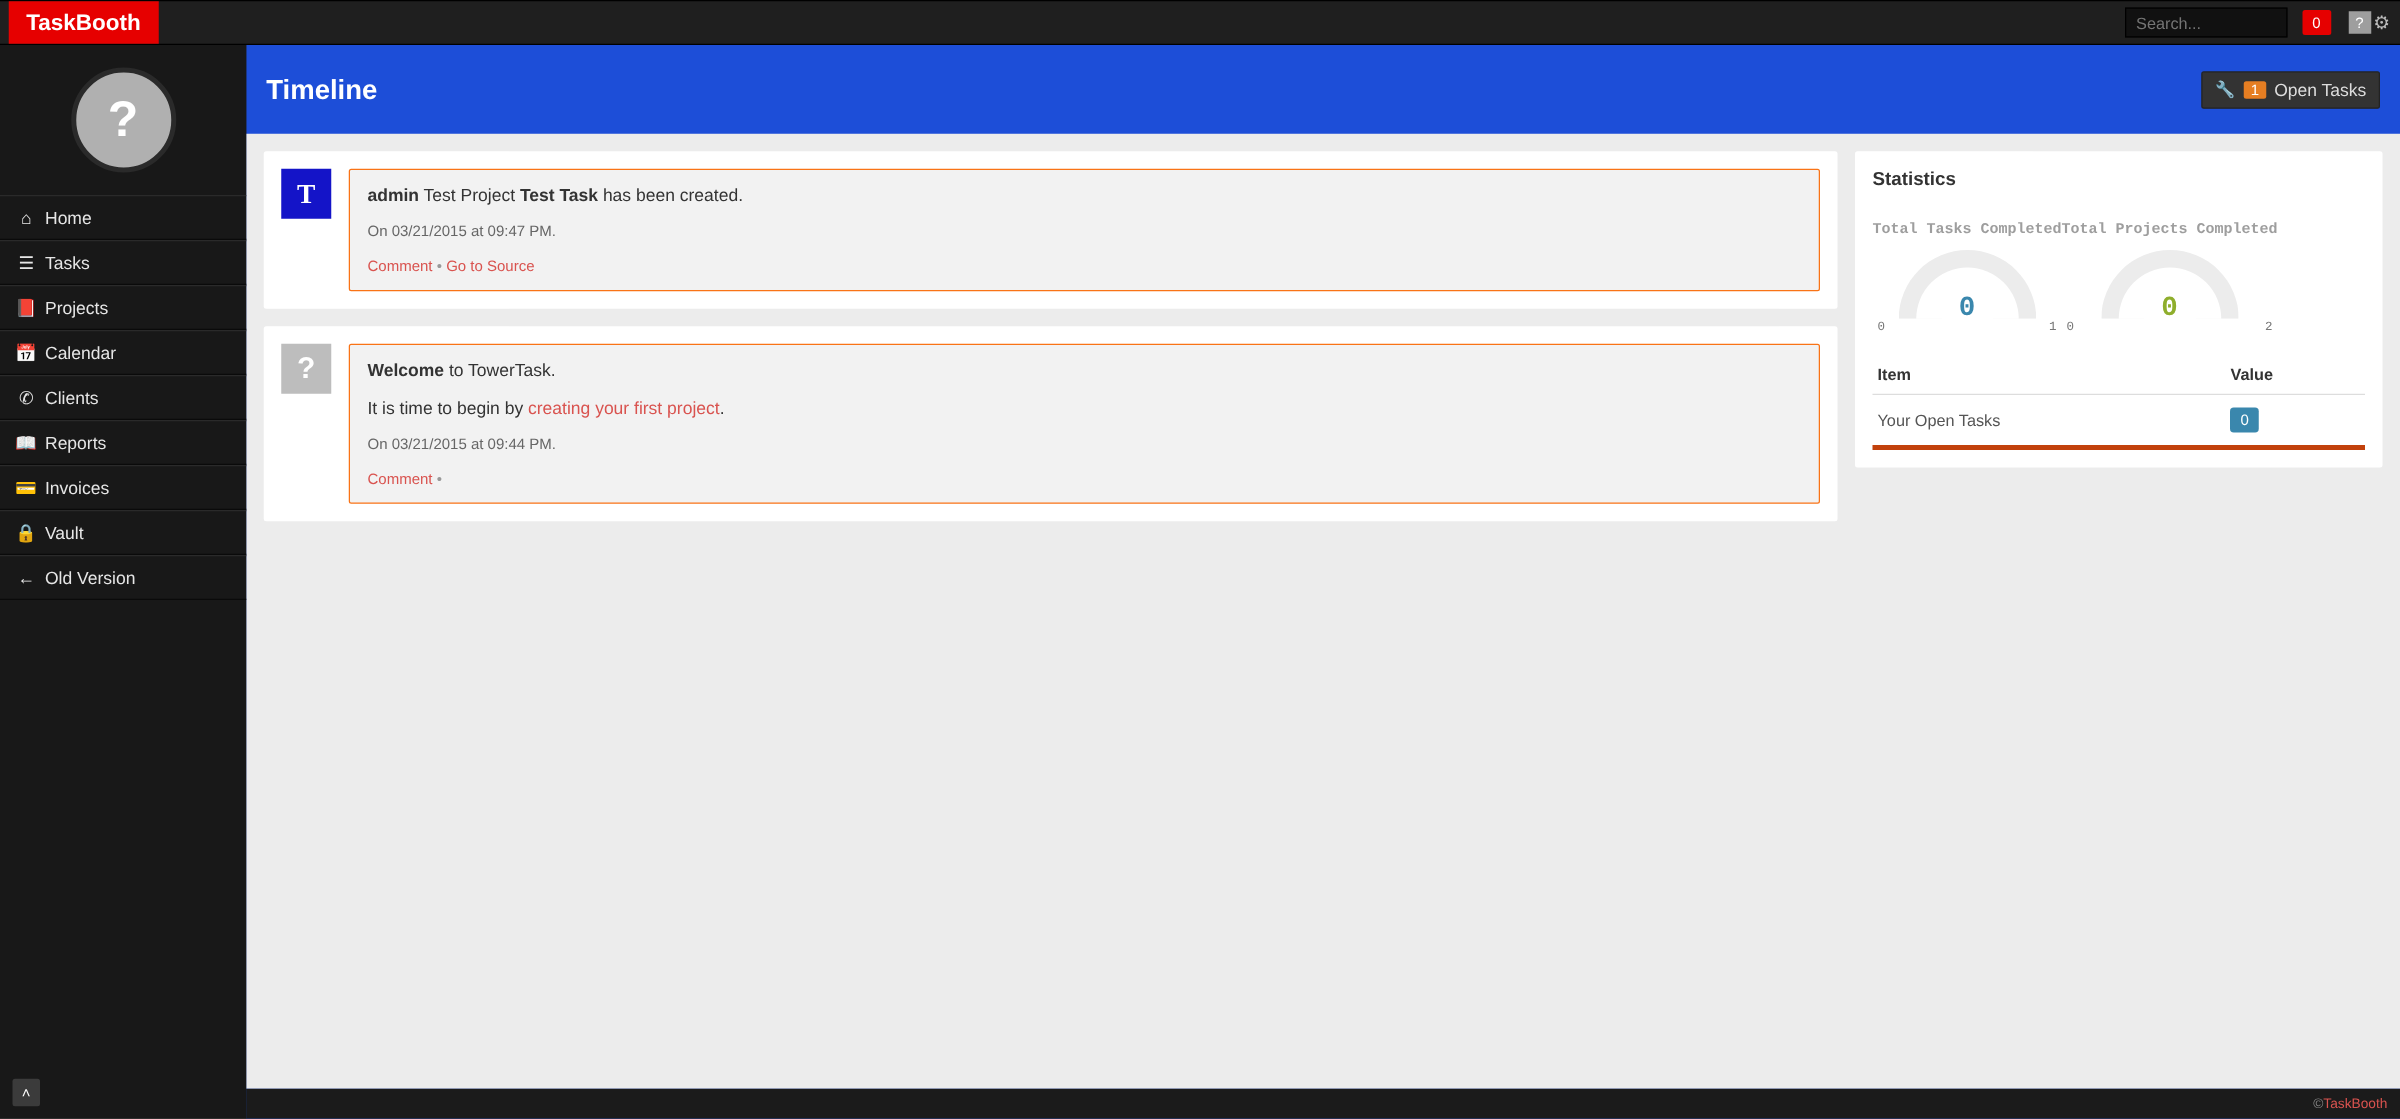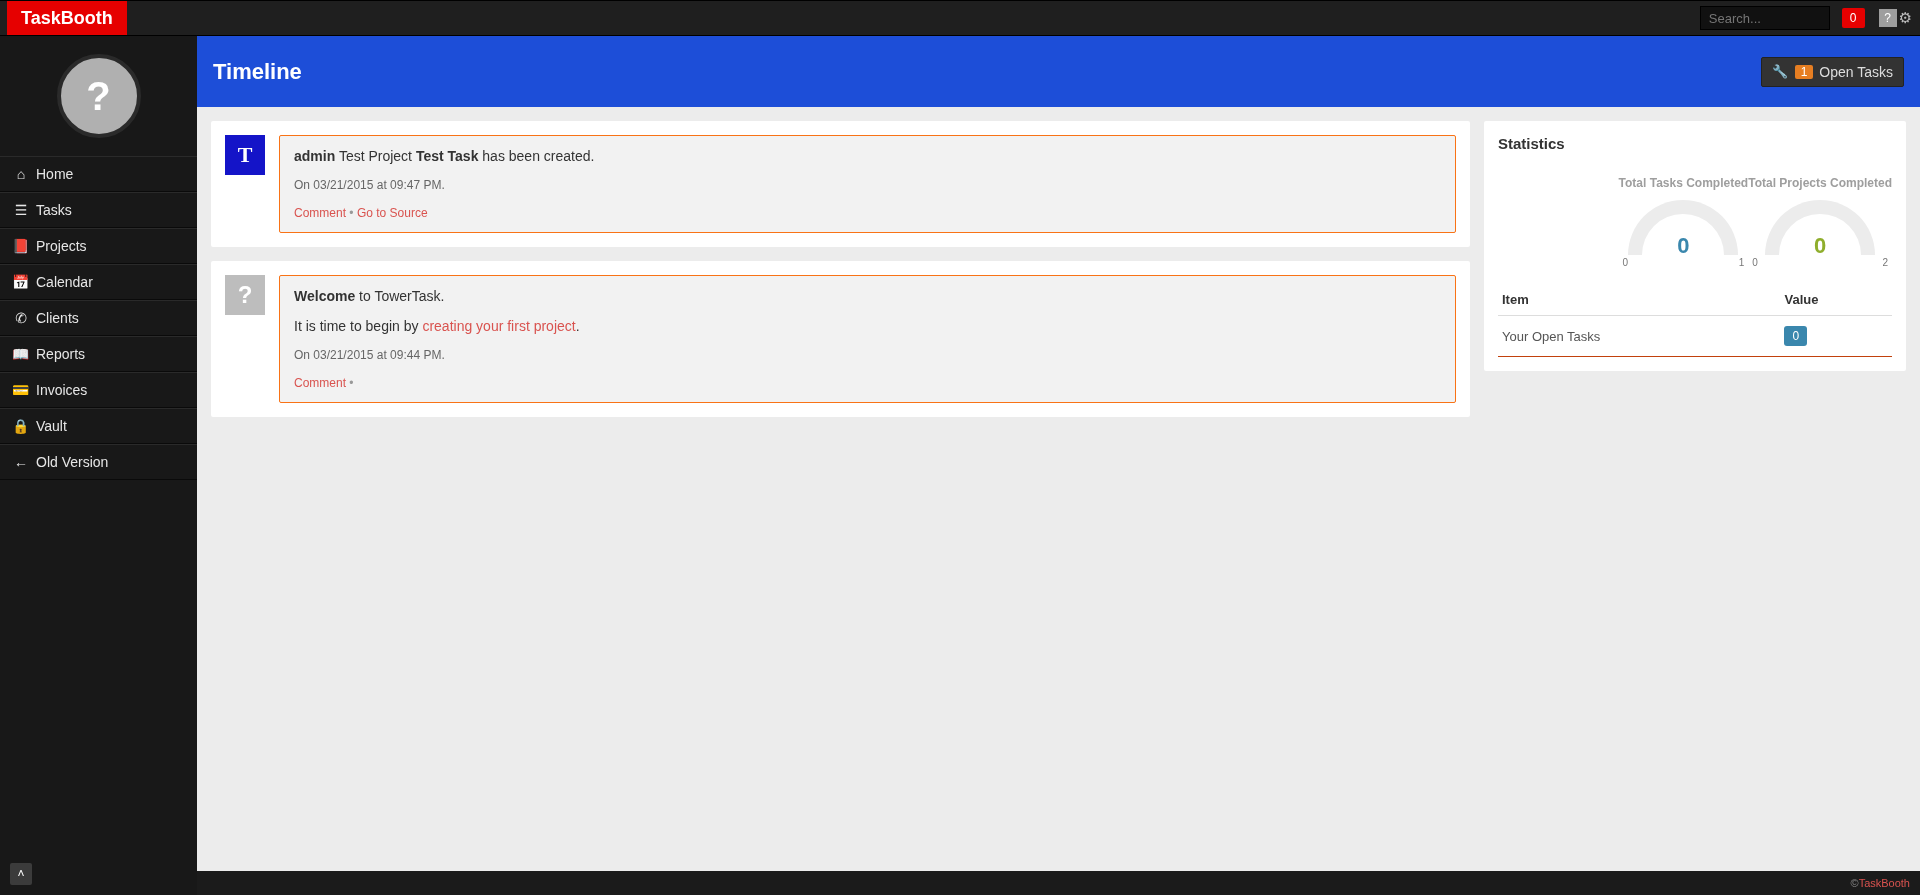--- a/index.html
+++ b/index.html
@@ -128,39 +128,39 @@
 .entry-body .line1 b { font-weight:bold; }
 .entry-body .timestamp { font-size:12px; color:#666; margin-top:14px; }
 .entry-body .actions { font-size:12px; margin-top:14px; }
 .entry-body .actions a { color:#d9534f; text-decoration:none; cursor:pointer; }
 .entry-body .actions .dot { color:#999; }
 .entry-body .bodytext { margin-top:14px; color:#333; }
 .entry-body .bodytext a { color:#d9534f; text-decoration:none; cursor:pointer; }
 
 .stats { width:422px; }
 .stats h3 { color:#333; font-size:15px; font-weight:bold; margin-bottom:14px; }
-.gauges { display:flex; justify-content:flex-end; padding: 10px 0 6px; }
+.gauges { display:flex; justify-content:flex-start; padding: 10px 0 6px; font-family: Liberation Mono, monospace; }
 .gauge { text-align:center; color:#9e9e9e; font-size:12px; }
 .gauge .g-title { font-weight:bold; margin-bottom:10px; font-size:12px; white-space:nowrap; }
 .gauge .arc {
   width:110px; height:55px; border:14px solid #ececec; border-bottom:none;
   border-top-left-radius:110px; border-top-right-radius:110px;
   position:relative; margin:0 auto;
 }
 .gauge .value {
   position:absolute; bottom:-4px; left:0; right:0;
   font-size:22px; font-weight:bold;
 }
 .gauge .value.blue { color:#3a87ad; }
 .gauge .value.green { color:#8fae2c; }
 .gauge .ticks { display:flex; justify-content:space-between; font-size:10px; color:#777; margin-top:2px; padding:0 4px;}
 .stats-table { width:100%; margin-top:10px; border-collapse:collapse; }
 .stats-table th { text-align:left; color:#333; font-size:13px; font-weight:bold; padding:8px 4px; border-bottom:1px solid #ddd; }
 .stats-table th:last-child { text-align:left; }
-.stats-table td { color:#555; font-size:13px; padding:10px 4px; border-bottom:1px solid #c2410c; }
+.stats-table td { color:#555; font-size:13px; padding:10px 4px; border-bottom:4px solid #c2410c; }
 .badge-blue { background:#3a87ad; color:#fff; padding:3px 8px; border-radius:3px; font-size:12px; display:inline-block; }
 
 .footer {
   height:24px; background:#1b1b1b; color:#888; font-size:11px;
   display:flex; align-items:center; justify-content:flex-end; padding:0 10px;
 }
 .footer a { color:#d9534f; text-decoration:none; }
 </style>
 </head>
 <body>

